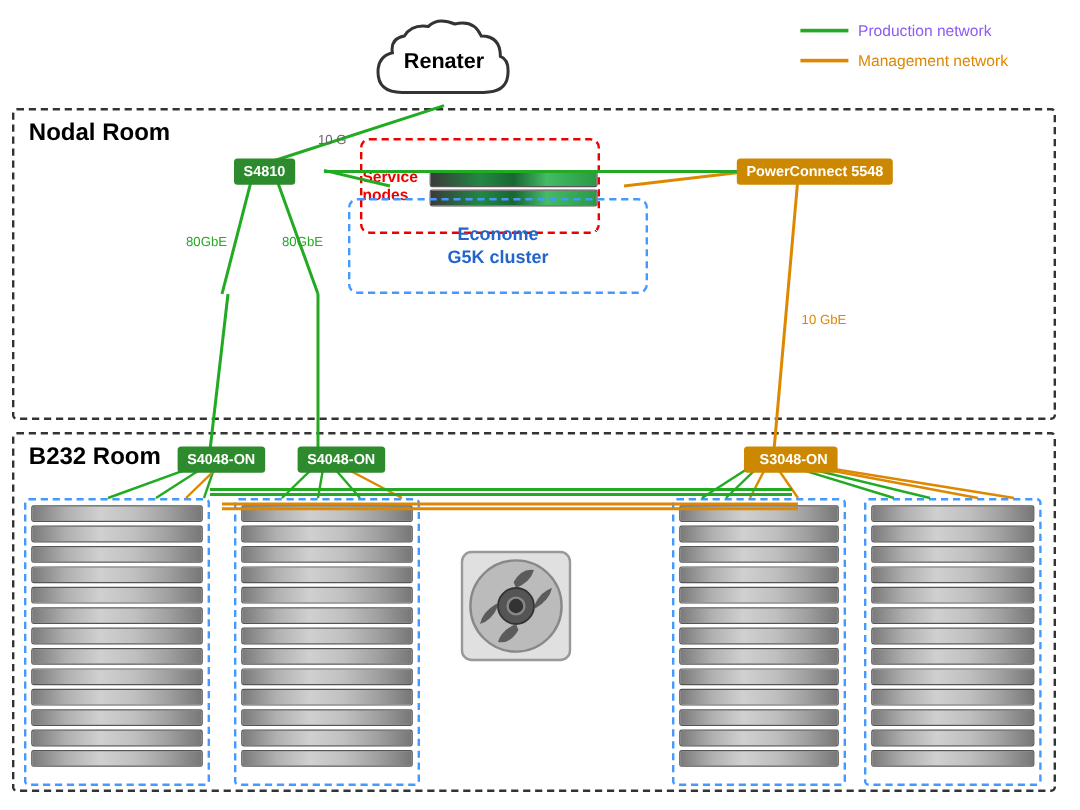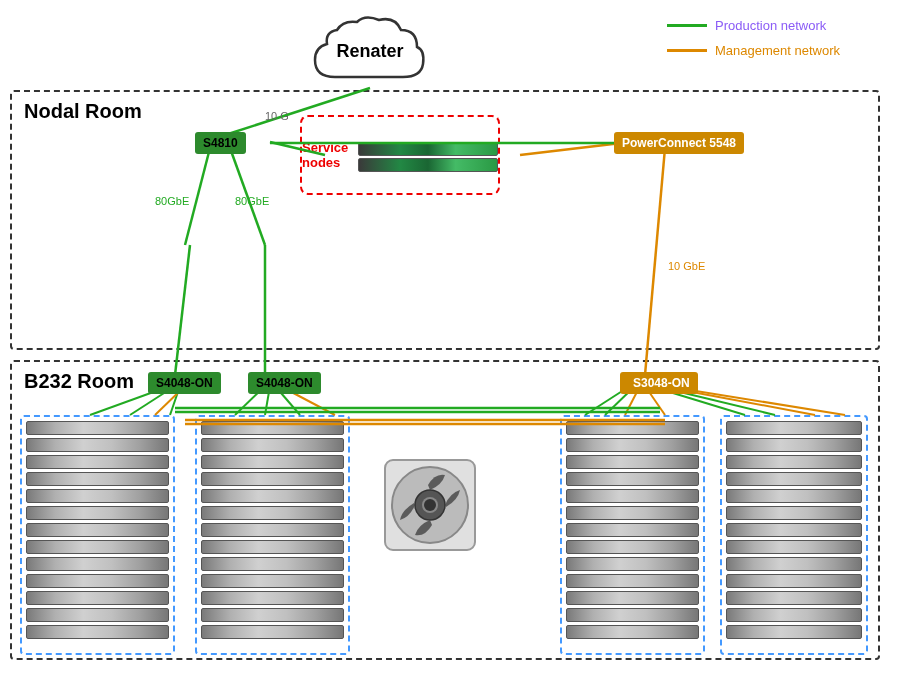--- a/index.html
+++ b/index.html
@@ -65,21 +65,21 @@
       font-weight: bold;
       color: #000;
     }
     
     .switch-box {
       position: absolute;
       padding: 4px 8px;
       border-radius: 3px;
       font-size: 12px;
       font-weight: bold;
-      color: #000000;
+      color: #ffffff;
       white-space: nowrap;
       z-index: 10;
     }
     .switch-green { background: #2d8a2d; }
     .switch-orange { background: #cc8800; color: #fff; }
     
     .service-nodes {
       position: absolute;
       top: 115px;
       left: 300px;
@@ -186,20 +186,26 @@
 
   <div class="service-nodes">
     <span class="service-nodes-label">Service nodes</span>
 
     <div style="display:flex;flex-direction:column;gap:2px;margin-top:4px;">
       <div style="width:140px;height:14px;background:linear-gradient(90deg,#3a3a3a 0%,#228844 30%,#1a6633 50%,#44bb66 70%,#2a9944 100%);border:1px solid #555;border-radius:2px;"></div>
       <div style="width:140px;height:14px;background:linear-gradient(90deg,#3a3a3a 0%,#228844 30%,#1a6633 50%,#44bb66 70%,#2a9944 100%);border:1px solid #555;border-radius:2px;"></div>
     </div>
   </div>
 
+  <div class="econome-box">
+    <span class="econome-label">
+      <span style="white-space:pre-line;display:block;text-align:center;">Econome
+G5K cluster</span>
+    </span>
+  </div>
 
   <div class="switch-box switch-green" style="position:absolute;top:372px;left:148px;">
     <span>S4048-ON</span>
   </div>
 
   <div class="switch-box switch-green" style="position:absolute;top:372px;left:248px;">
     <span>S4048-ON</span>
   </div>
 
   <div class="switch-box switch-orange" style="position:absolute;top:372px;left:620px;padding-left:13px;">

